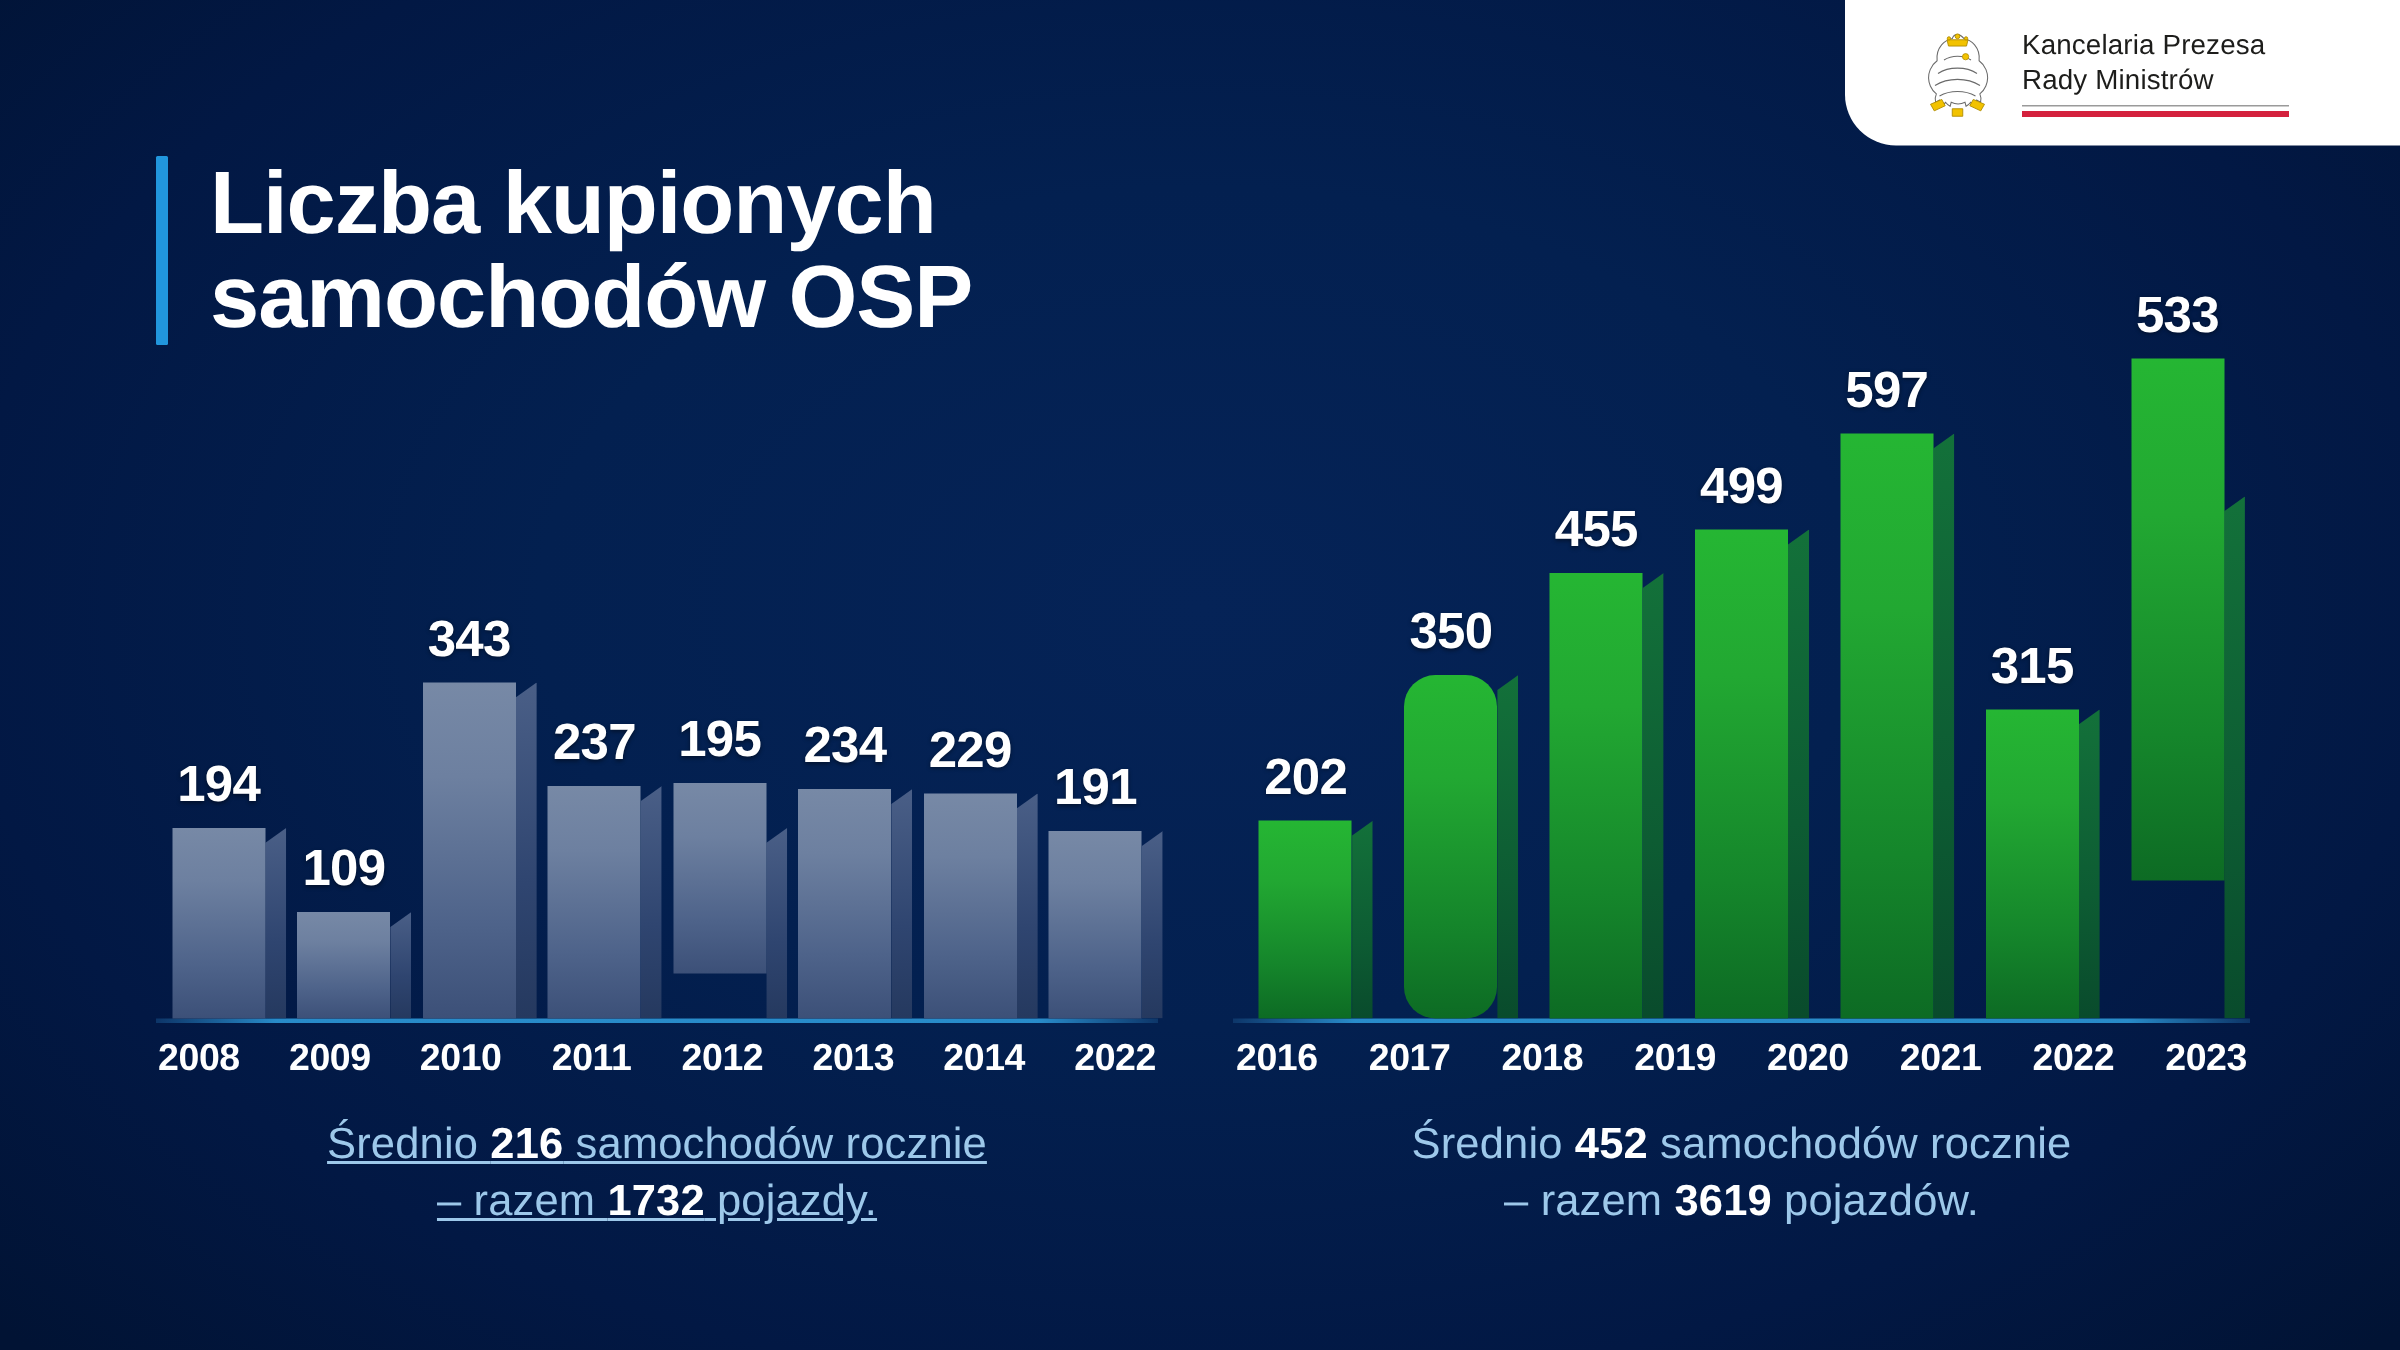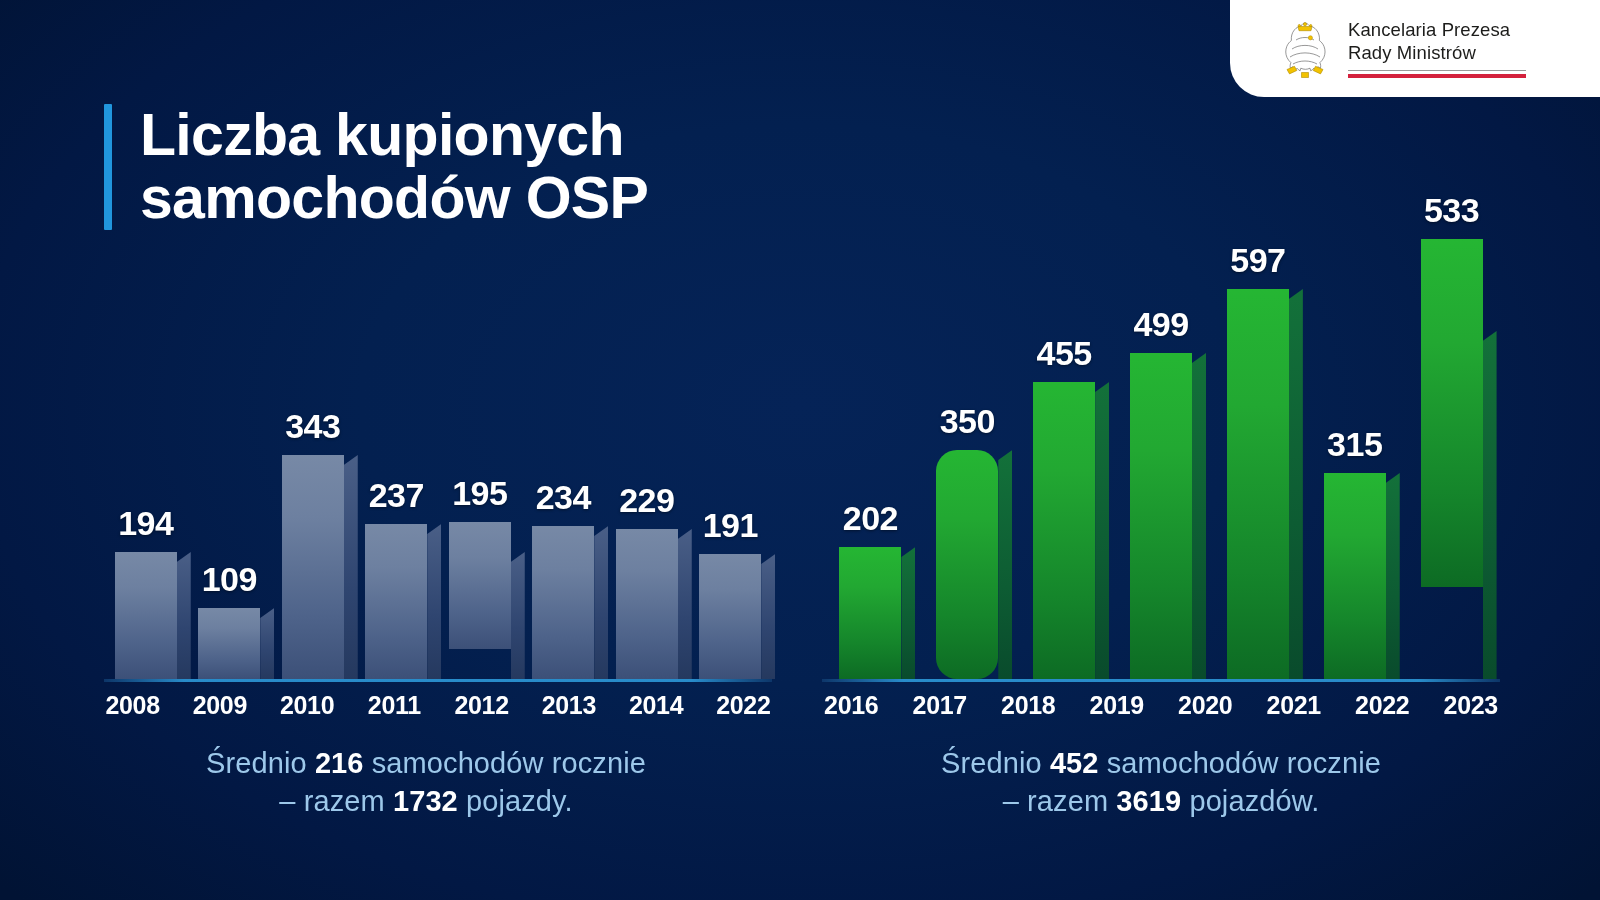--- a/index.html
+++ b/index.html
@@ -121,21 +121,21 @@
     color:#ffffff; font-size:25px; font-weight:bold; letter-spacing:-0.3px;
   }
 
   
   .caption {
     position:absolute; top:744px;
     text-align:center;
     color:#9dc8ea; font-size:29px; line-height:1.32;
     letter-spacing:.1px;
   }
-  #caption-left  { left:92px; width:668px; }
+  #caption-left  { left:104px; width:668px;text-decoration:underline; }
   #caption-right { left:822px; width:678px; }
   .caption b { color:#ffffff; font-weight:bold; }
 </style>
 </head>
 <body>
 
 <div id="stage">
 
   <div class="logo-card">
     <span class="eagle">

